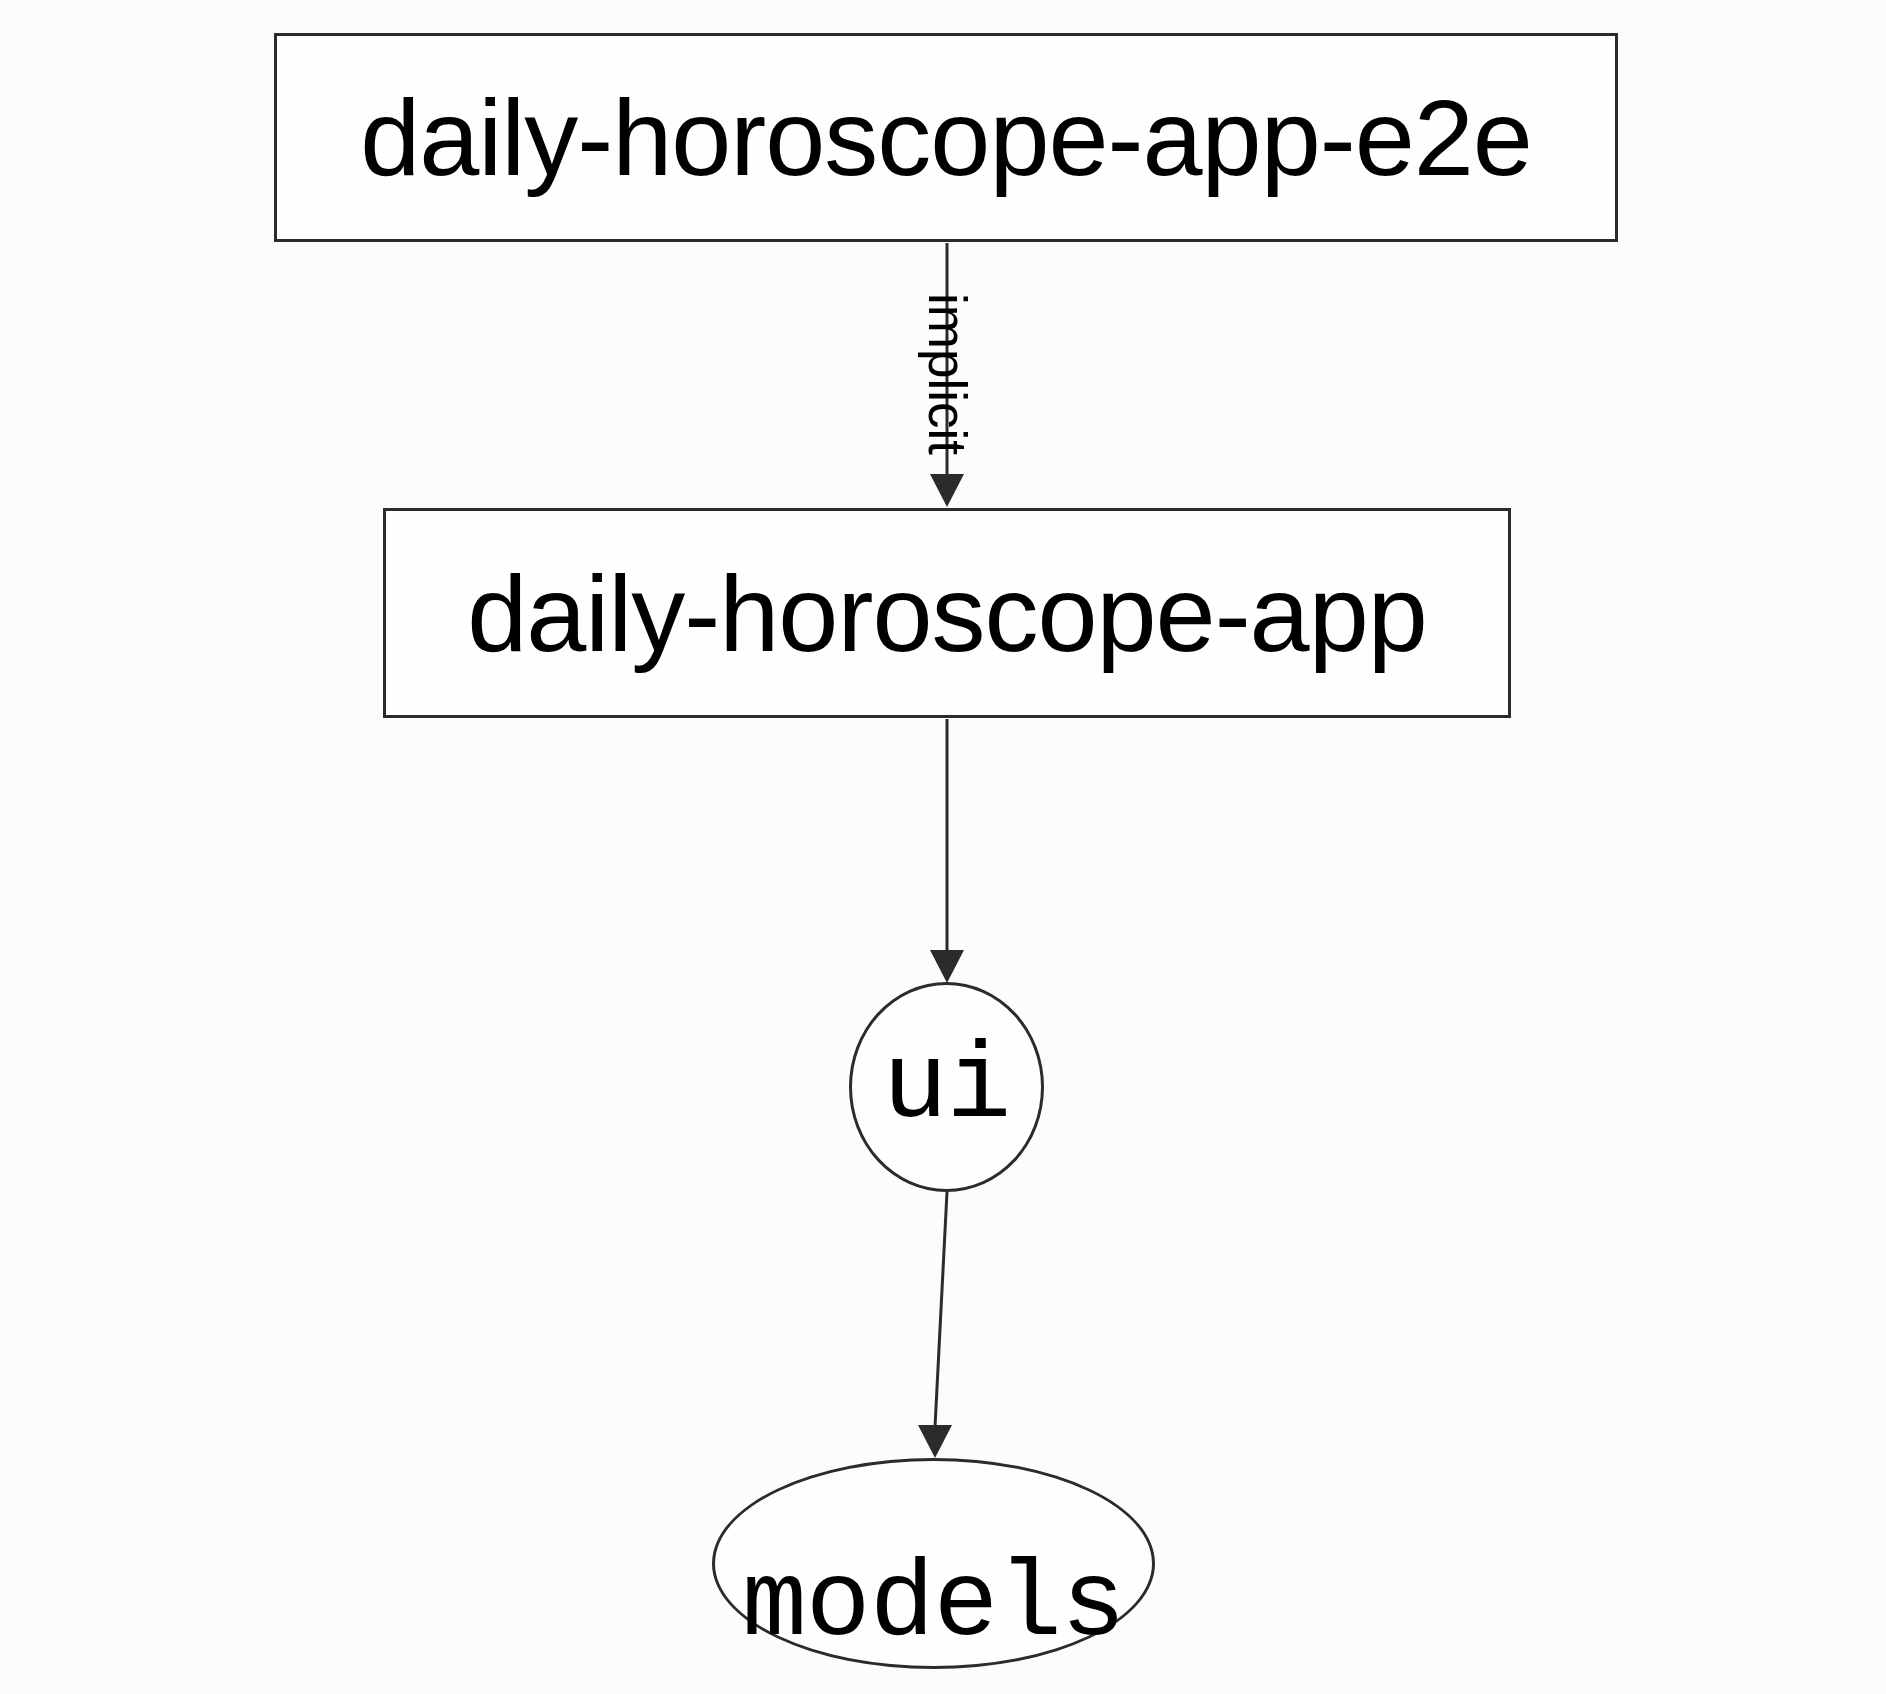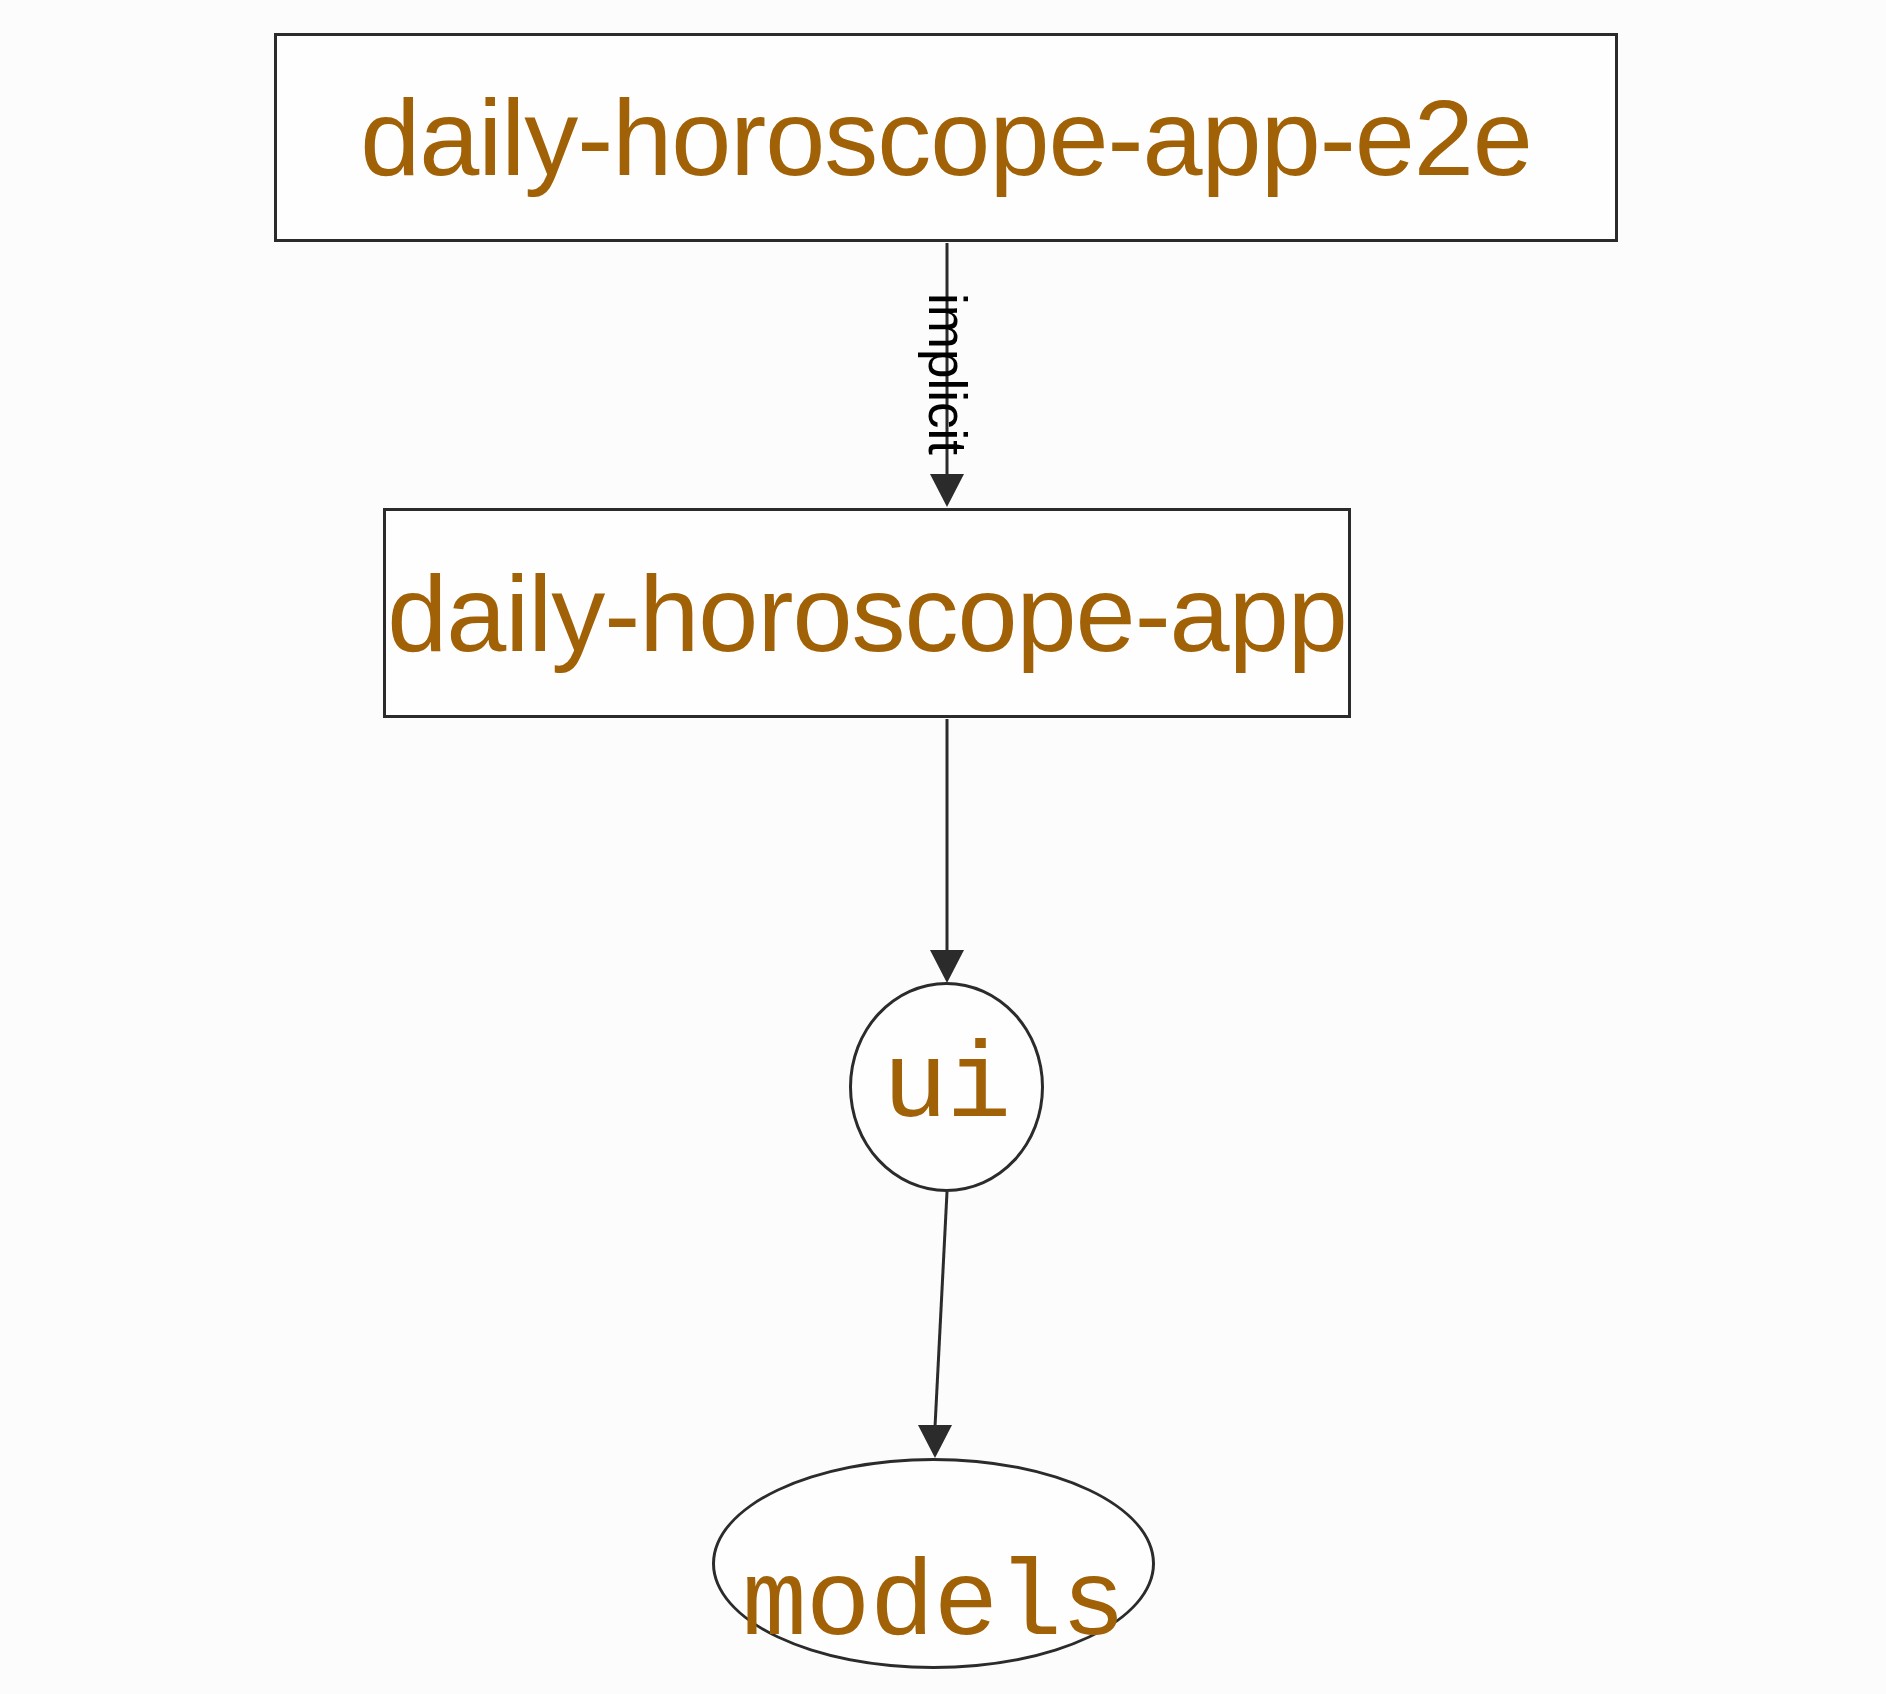--- a/index.html
+++ b/index.html
@@ -26,29 +26,29 @@
     box-sizing: border-box;
     background: #fefefe;
     border: 3px solid #2b2b2b;
     display: flex;
     align-items: center;
     justify-content: center;
     z-index: 2;
   }
   .node .label {
     font-size: 108px;
-    color: #a16207;
+    color: #000000;
     white-space: nowrap;
     letter-spacing: -1px;
   }
   .rect-node { border-radius: 0; }
   .round-node { border-radius: 50%; font-family: Liberation Mono, monospace; }
 
   #node-e2e    { left: 274px; top: 33px;   width: 1344px; height: 209px; }
-  #node-app    { left: 383px; top: 508px;  width: 968px; height: 210px; }
+  #node-app    { left: 383px; top: 508px;  width: 1128px; height: 210px; }
   #node-ui     { left: 849px; top: 982px;  width: 195px;  height: 210px; }
   #node-models { left: 712px; top: 1458px; width: 443px;  height: 211px; align-items: flex-end; }
 
   .edge-label {
     position: absolute;
     left: 947px;
     top: 374px;
     transform: translate(-50%, -50%) rotate(90deg);
     font-size: 53px;
     color: #000000;

